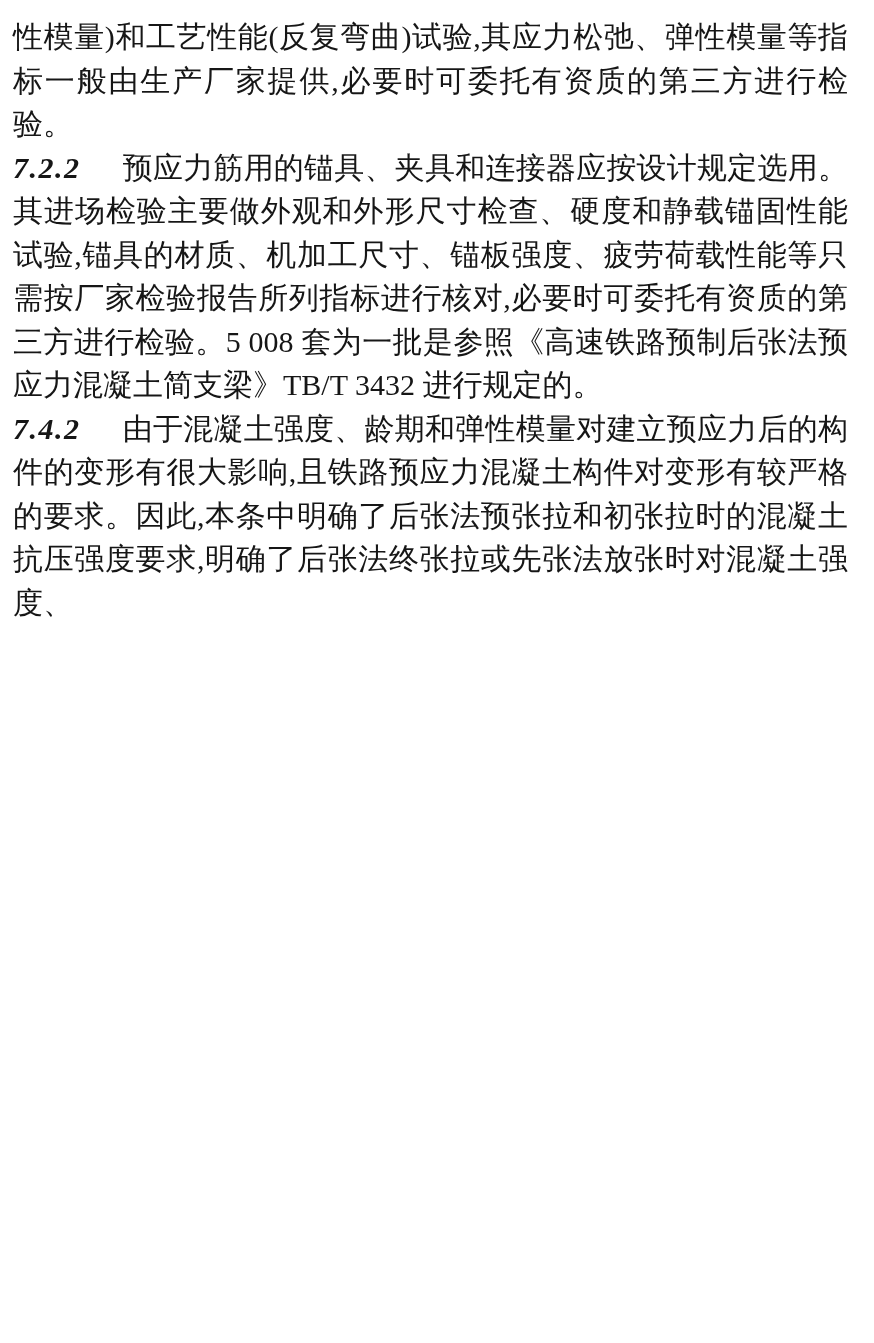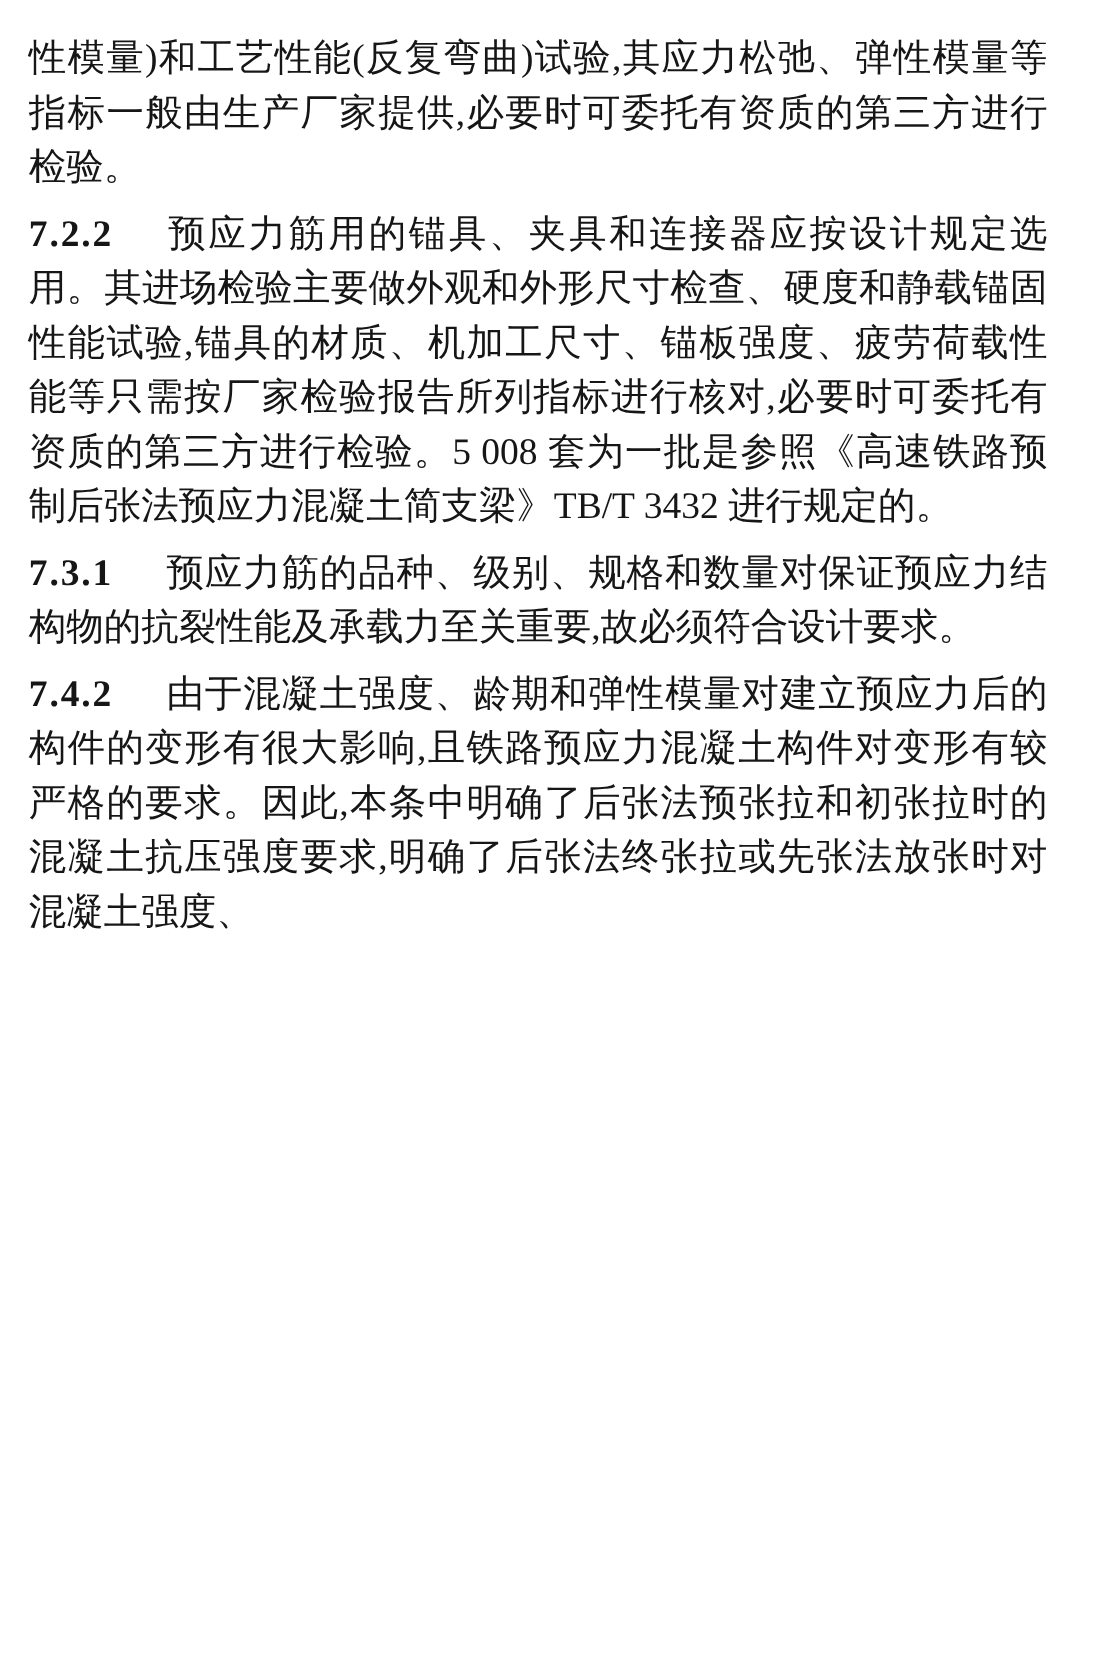--- a/index.html
+++ b/index.html
@@ -21,47 +21,47 @@
     font-size: 30px;
     line-height: 43.5px;
     color: #161616;
     display: flex;
     flex-direction: column;
   }
   .text-block {
     flex: 0 0 auto;
   }
   p.para {
-    margin: 10px;
+    margin: 0;
     text-align: justify;
     text-justify: inter-ideograph;
   }
   .sec-num {
     font-weight: bold;
     letter-spacing: 1.5px;
     padding-right: 42px;
     white-space: nowrap;
+    font-style: italic;
   }
   .sec-num:empty {
     padding-right: 0;
     letter-spacing: 0;
   }
 </style>
 </head>
 <body>
 
 <div class="page">
   <div class="text-block">
 
     <p class="para"><span class="sec-num"></span><span>性模量)和工艺性能(反复弯曲)试验,其应力松弛、弹性模量等指标一般由生产厂家提供,必要时可委托有资质的第三方进行检验。</span></p>
 
     <p class="para"><span class="sec-num">7.2.2</span><span>预应力筋用的锚具、夹具和连接器应按设计规定选用。其进场检验主要做外观和外形尺寸检查、硬度和静载锚固性能试验,锚具的材质、机加工尺寸、锚板强度、疲劳荷载性能等只需按厂家检验报告所列指标进行核对,必要时可委托有资质的第三方进行检验。5 008 套为一批是参照《高速铁路预制后张法预应力混凝土简支梁》TB/T 3432 进行规定的。</span></p>
 
 
-    <p class="para"><span class="sec-num">7.3.1</span><span>预应力筋的品种、级别、规格和数量对保证预应力结构物的抗裂性能及承载力至关重要,故必须符合设计要求。</span></p>
 
 
 
 
     <p class="para"><span class="sec-num">7.4.2</span><span>由于混凝土强度、龄期和弹性模量对建立预应力后的构件的变形有很大影响,且铁路预应力混凝土构件对变形有较严格的要求。因此,本条中明确了后张法预张拉和初张拉时的混凝土抗压强度要求,明确了后张法终张拉或先张法放张时对混凝土强度、</span></p>
 
   </div>
 
 </div>
 

